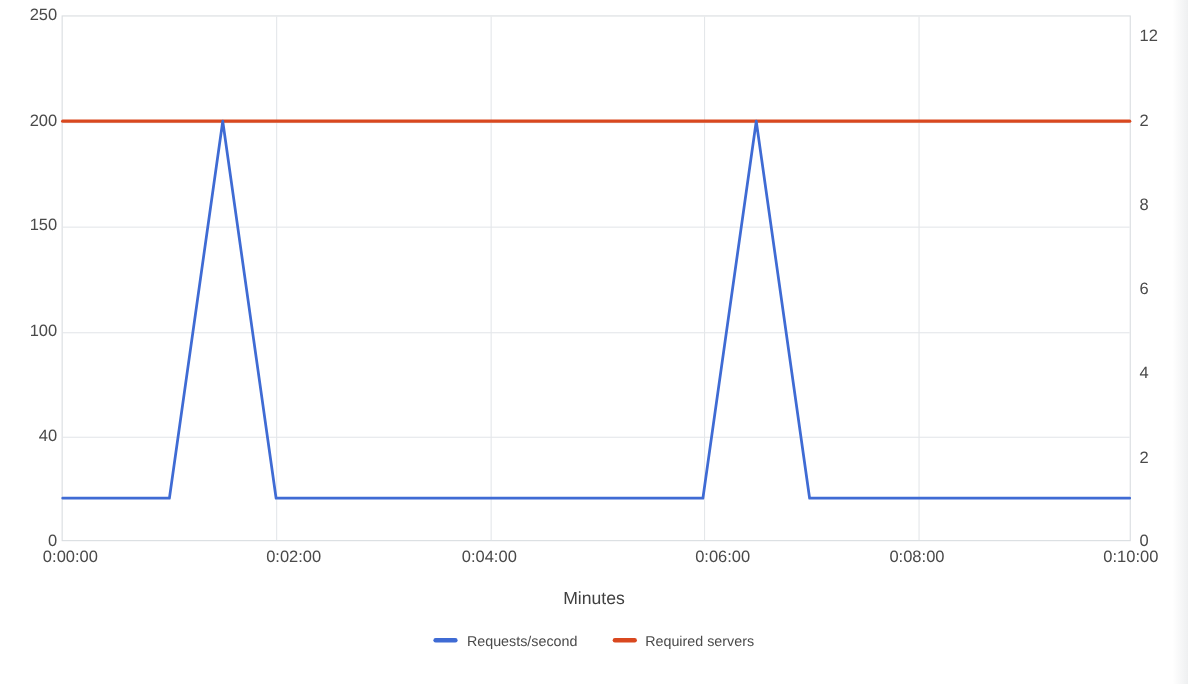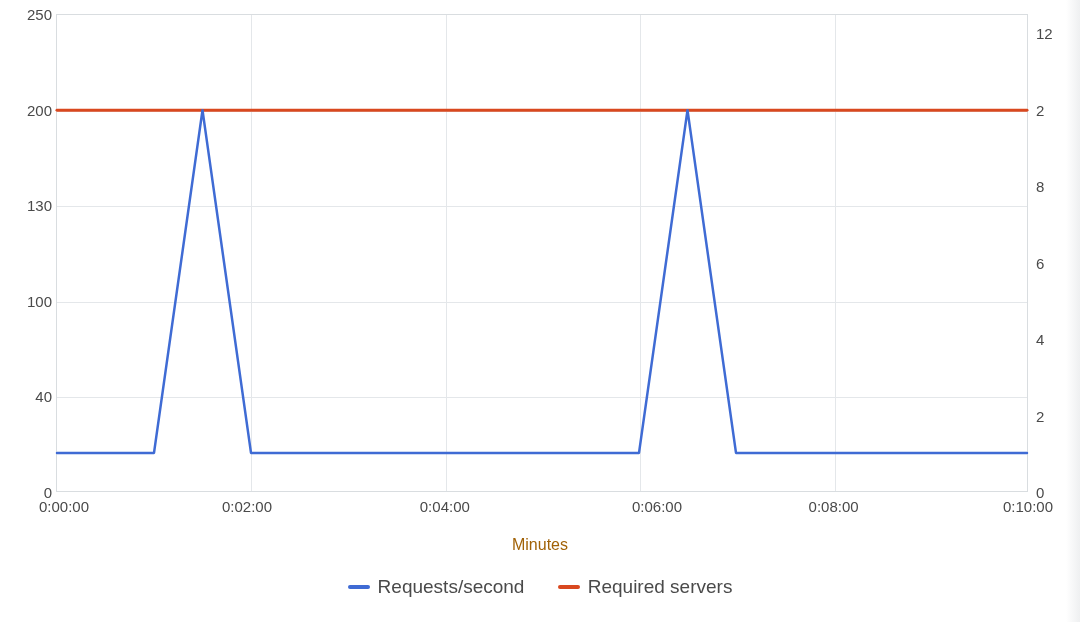--- a/index.html
+++ b/index.html
@@ -48,30 +48,30 @@
   .ytick-right { left: 1036px; text-align: center;  transform: translateY(-50%); }
   .xtick       { top: 498px;   transform: translateX(-50%); }
 
   
   .xaxis-title {
     position: absolute;
     left: 0; right: 0;
     top: 536px;
     text-align: center;
     font-size: 16px;
-    color: #a16207;
+    color: #404040;
   }
 
   
   .legend {
     position: absolute;
     left: 0; right: 0;
     top: 572px;
     text-align: center;
-    font-size: 19px;
+    font-size: 13px;
     color: #4a4a4a;
   }
   .legend .item {
     display: inline-flex;
     align-items: center;
     margin: 0 14px;
   }
   .legend .swatch {
     display: inline-block;
     width: 22px;
@@ -113,34 +113,34 @@
   }
 </style>
 </head>
 <body>
 
 <div class="chart-wrap">
 
   <div class="ytick-left" style="top:492px">0</div>
   <div class="ytick-left" style="top:396.4px">40</div>
   <div class="ytick-left" style="top:300.8px">100</div>
-  <div class="ytick-left" style="top:205.2px">130</div>
+  <div class="ytick-left" style="top:205.2px">150</div>
   <div class="ytick-left" style="top:109.6px">200</div>
   <div class="ytick-left" style="top:14px">250</div>
 
   <div class="ytick-right" style="top:492px">0</div>
   <div class="ytick-right" style="top:415.52px">2</div>
   <div class="ytick-right" style="top:339.04px">4</div>
   <div class="ytick-right" style="top:262.56px">6</div>
   <div class="ytick-right" style="top:186.08px">8</div>
   <div class="ytick-right" style="top:109.6px">2</div>
   <div class="ytick-right" style="top:33.12px">12</div>
 
   <div class="xtick" style="left:64px">0:00:00</div>
-  <div class="xtick" style="left:247px">0:02:00</div>
+  <div class="xtick" style="left:267px">0:02:00</div>
   <div class="xtick" style="left:444.8px">0:04:00</div>
   <div class="xtick" style="left:657px">0:06:00</div>
   <div class="xtick" style="left:833.6px">0:08:00</div>
   <div class="xtick" style="left:1028px">0:10:00</div>
 
   <div class="xaxis-title">Minutes</div>
 
   <div class="plot">
 
     <div class="grid-h" style="top:382.4px"></div>

